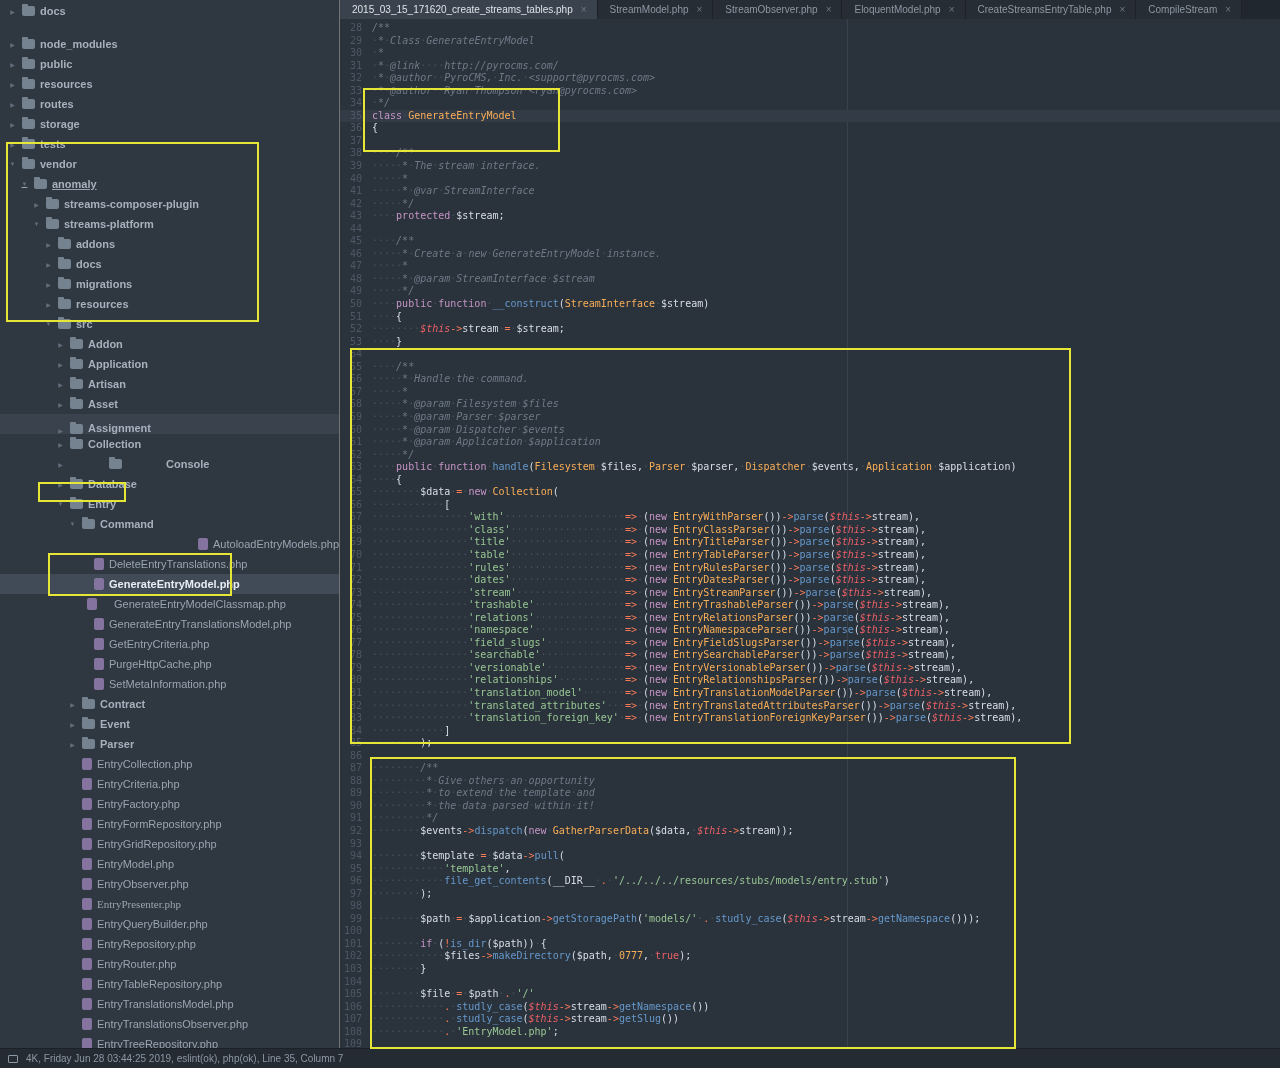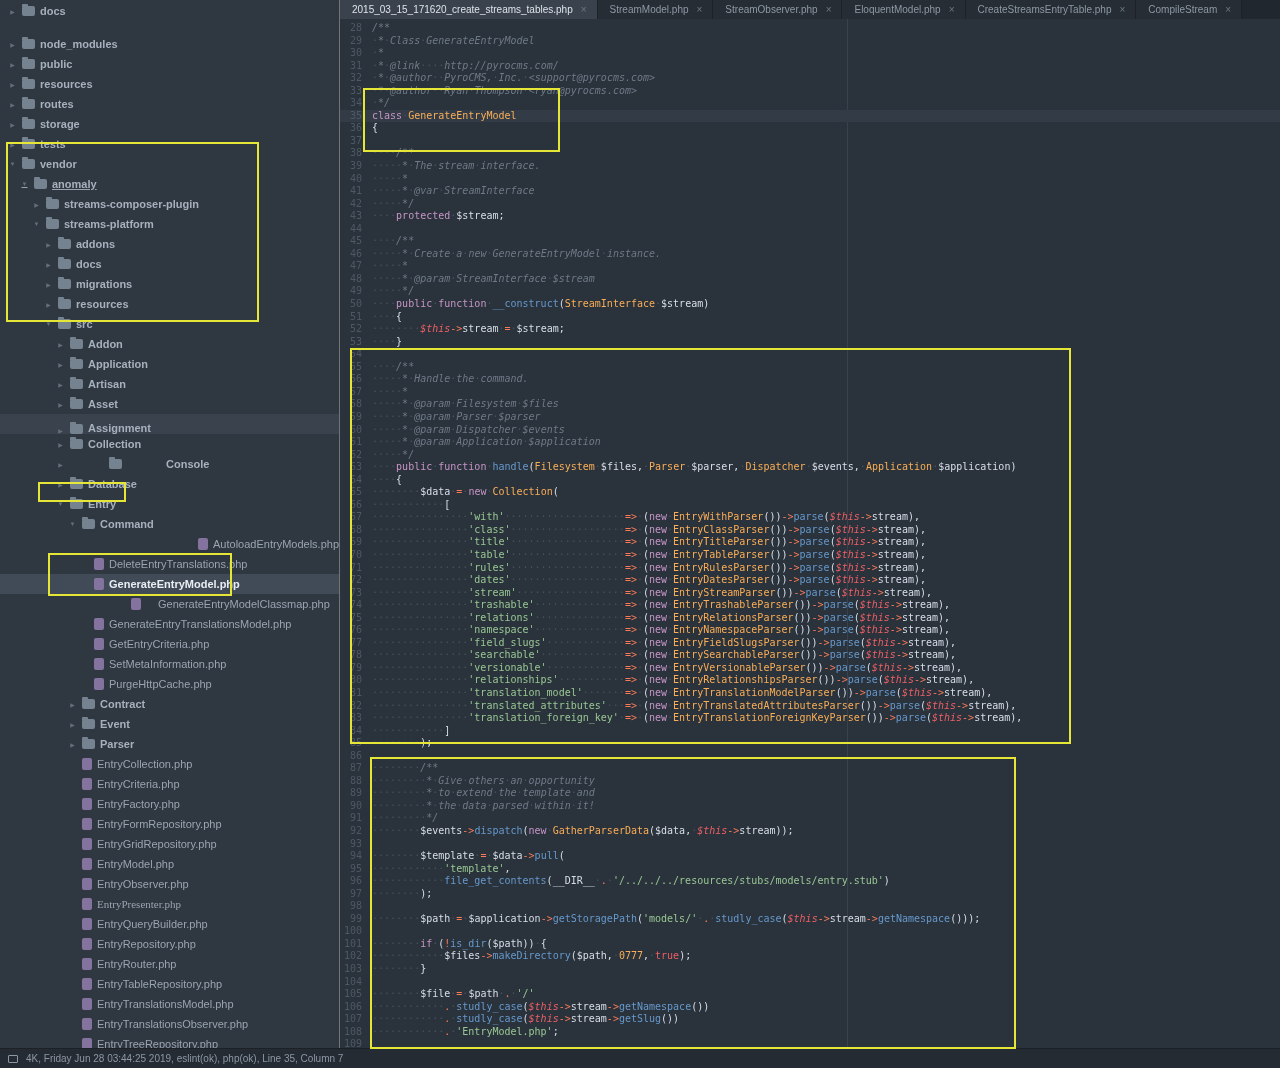--- a/index.html
+++ b/index.html
@@ -193,44 +193,44 @@
       <div class="trow" style="padding-left: 80px;">
         <span class="arrow"></span>
         <span class="file-ic"></span>
         <span class="tlabel file">DeleteEntryTranslations.php</span>
       </div>
       <div class="trow sel" style="padding-left: 80px;">
         <span class="arrow"></span>
         <span class="file-ic"></span>
         <span class="tlabel file">GenerateEntryModel.php</span>
       </div>
-      <div class="trow" style="padding-left: 105px; gap: 17px;">
+      <div class="trow" style="padding-left: 61px; gap: 17px;">
         <span class="arrow"></span>
         <span class="file-ic"></span>
         <span class="tlabel file">GenerateEntryModelClassmap.php</span>
       </div>
       <div class="trow" style="padding-left: 80px;">
         <span class="arrow"></span>
         <span class="file-ic"></span>
         <span class="tlabel file">GenerateEntryTranslationsModel.php</span>
       </div>
       <div class="trow" style="padding-left: 80px;">
         <span class="arrow"></span>
         <span class="file-ic"></span>
         <span class="tlabel file">GetEntryCriteria.php</span>
       </div>
       <div class="trow" style="padding-left: 80px;">
         <span class="arrow"></span>
         <span class="file-ic"></span>
+        <span class="tlabel file">PurgeHttpCache.php</span>
+      </div>
+      <div class="trow" style="padding-left: 80px;">
+        <span class="arrow"></span>
+        <span class="file-ic"></span>
         <span class="tlabel file">SetMetaInformation.php</span>
-      </div>
-      <div class="trow" style="padding-left: 80px;">
-        <span class="arrow"></span>
-        <span class="file-ic"></span>
-        <span class="tlabel file">PurgeHttpCache.php</span>
       </div>
       <div class="trow" style="padding-left: 68px;">
         <span class="arrow">▶</span>
         <span class="fold-ic"></span>
         <span class="tlabel folder">Contract</span>
       </div>
       <div class="trow" style="padding-left: 68px;">
         <span class="arrow">▶</span>
         <span class="fold-ic"></span>
         <span class="tlabel folder">Event</span>

